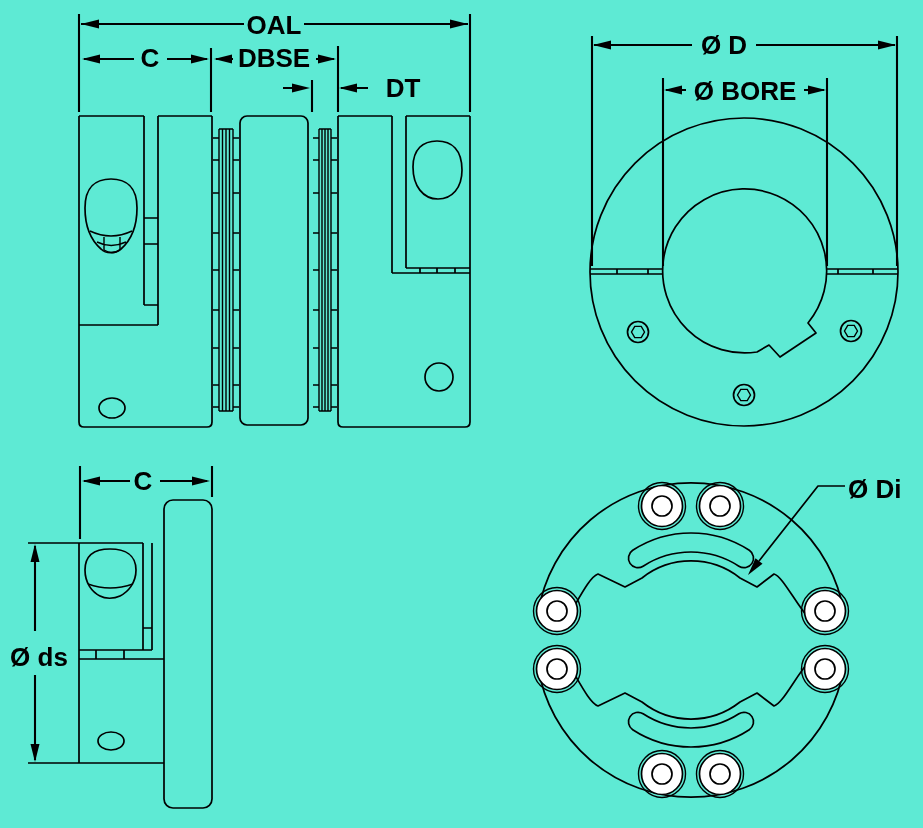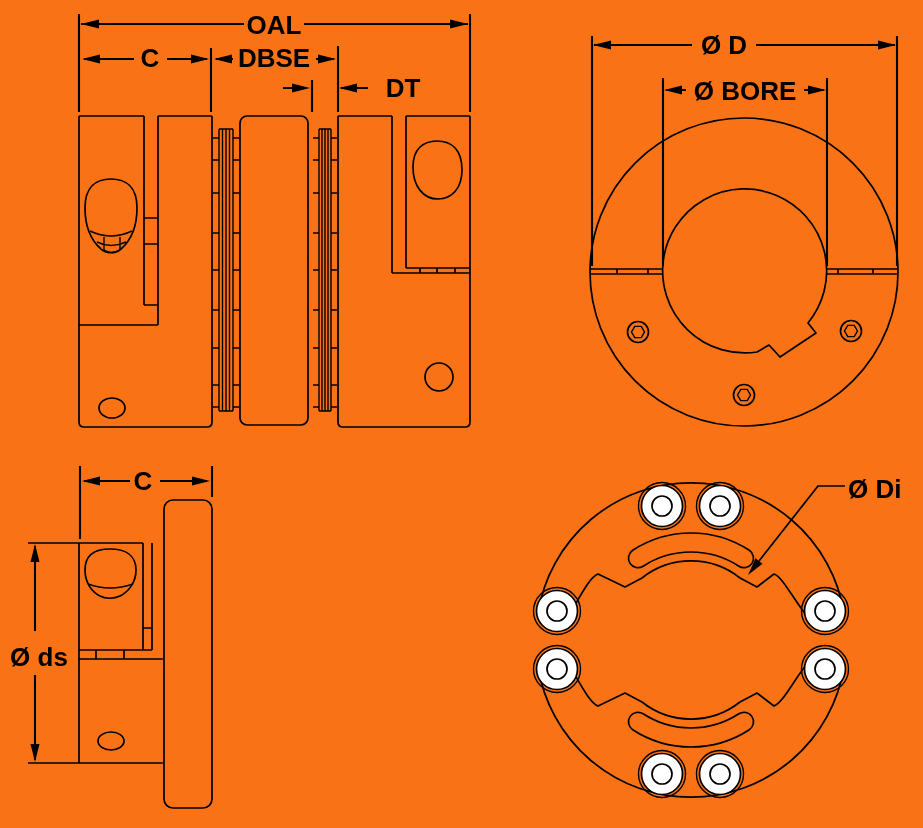--- a/index.html
+++ b/index.html
@@ -1,20 +1,20 @@
 <!DOCTYPE html>
 <html><head>
 <meta charset="utf-8">
 <style>
   html, body { margin: 0; padding: 0; background: #ffffff; }
   .stage {
     position: relative;
     width: 923px;
     height: 828px;
-    background: #f97316;
+    background: #5eead4;
     font-family: "Liberation Sans", sans-serif;
   }
   svg { display: block; }
   .g   { fill: none; stroke: #000; stroke-width: 1.7; stroke-linejoin: round; }
   .gw  { fill: #fff; stroke: #000; stroke-width: 1.7; stroke-linejoin: round; }
   .thin{ fill: none; stroke: #000; stroke-width: 1.4; }
   .dim { fill: none; stroke: #000; stroke-width: 2.1; }
   .ah  { fill: #000; stroke: none; }
   .lbl {
     font-family: "Liberation Sans", sans-serif;

